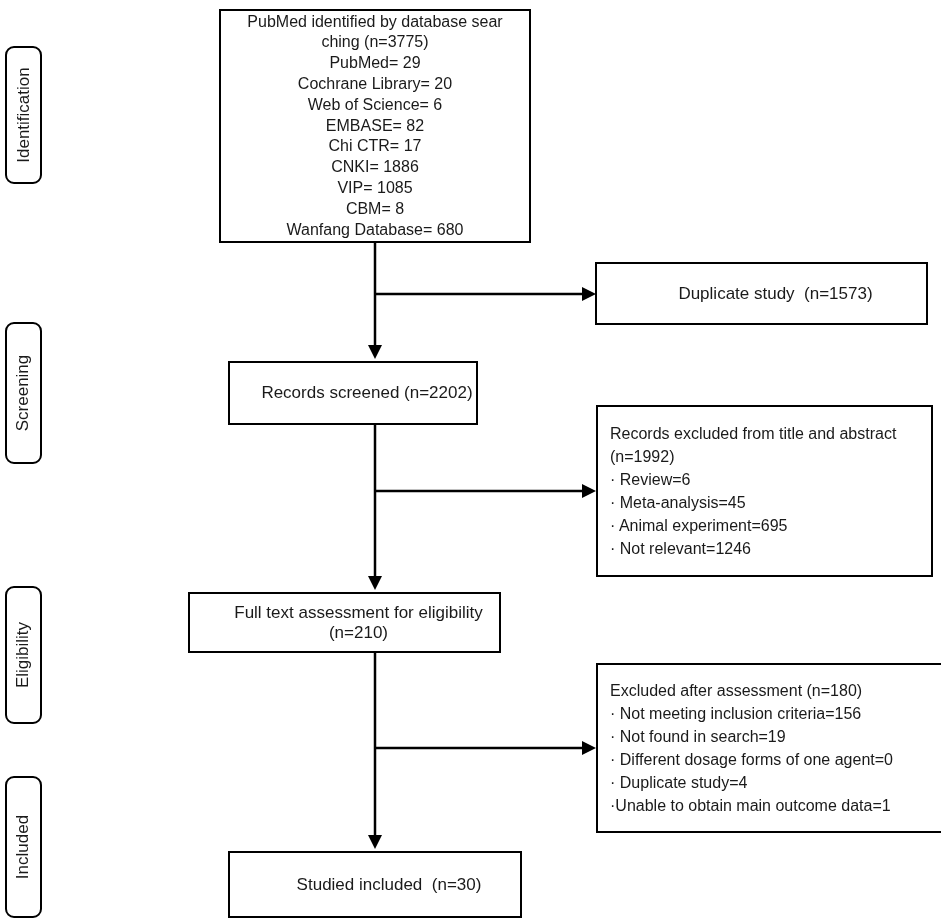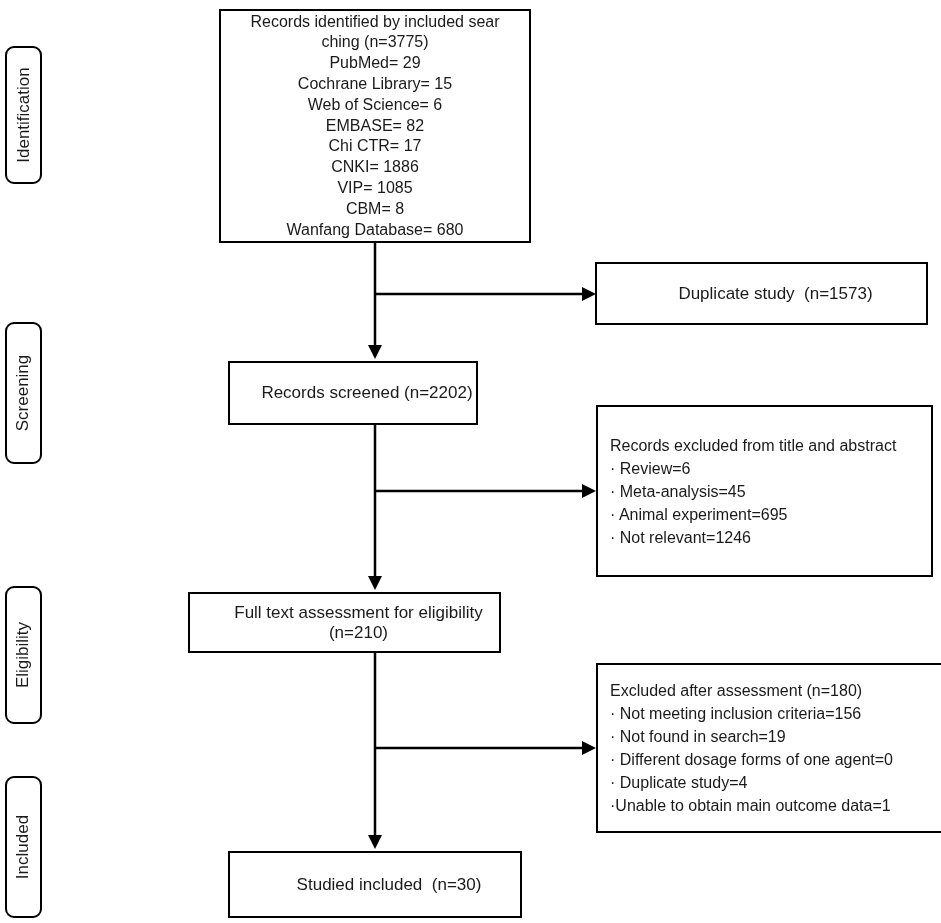--- a/index.html
+++ b/index.html
@@ -109,43 +109,44 @@
     <span class="stage-text">Screening</span>
   </div>
   <div class="stage" style="top:586px;height:138px">
     <span class="stage-text">Eligibility</span>
   </div>
   <div class="stage" style="top:776px;height:142px">
     <span class="stage-text">Included</span>
   </div>
 
   <div class="box stack-box" style="left:219px;top:9px;width:312px;height:234px">
-    <div>Records identified by included sear</div>
+    <div>PubMed identified by database sear</div>
     <div>ching (n=3775)</div>
     <div>PubMed= 29</div>
-    <div>Cochrane Library= 15</div>
+    <div>Cochrane Library= 20</div>
     <div>Web of Science= 6</div>
     <div>EMBASE= 82</div>
     <div>Chi CTR= 17</div>
     <div>CNKI= 1886</div>
     <div>VIP= 1085</div>
     <div>CBM= 8</div>
     <div>Wanfang Database= 680</div>
   </div>
 
   <div class="box center-box" style="left:595px;top:262px;width:333px;height:63px">
     <span>Duplicate study  (n=1573)</span>
   </div>
 
   <div class="box center-box" style="left:228px;top:361px;width:250px;height:64px">
     <span>Records screened (n=2202)</span>
   </div>
 
   <div class="box left-box" style="left:596px;top:405px;width:337px;height:172px">
     <div>Records excluded from title and abstract</div>
+    <div>(n=1992)</div>
     <div>· Review=6</div>
     <div>· Meta-analysis=45</div>
     <div>· Animal experiment=695</div>
     <div>· Not relevant=1246</div>
   </div>
 
   <div class="box center-box" style="left:188px;top:592px;width:313px;height:61px">
     <span>Full text assessment for eligibility (n=210)</span>
   </div>
 

